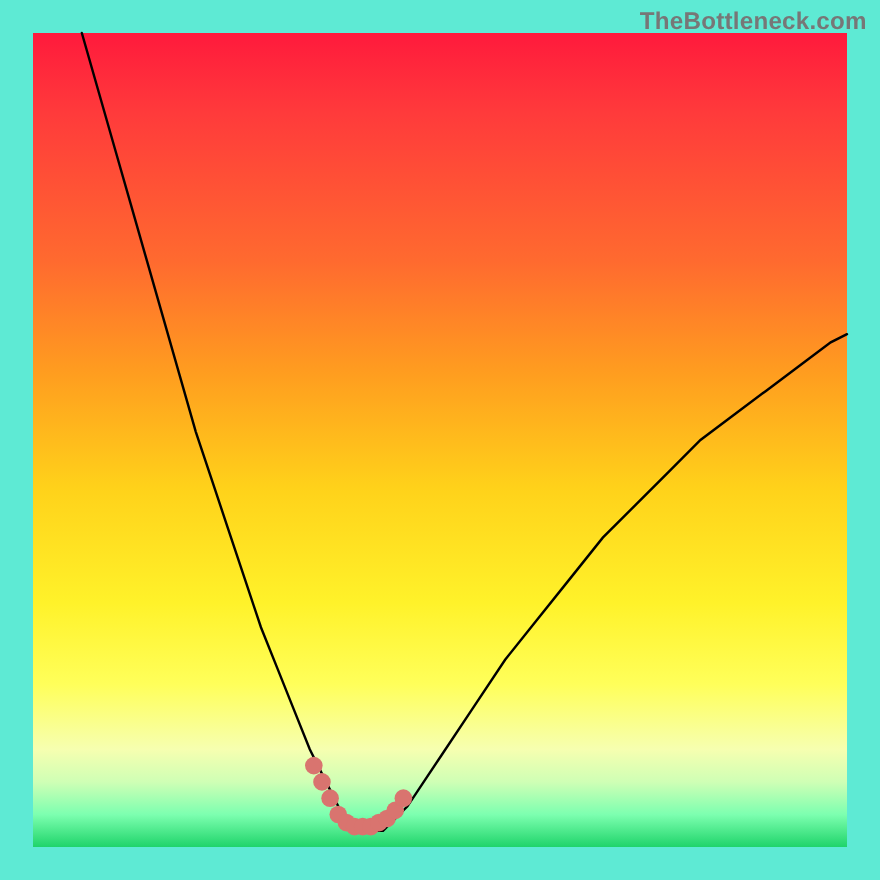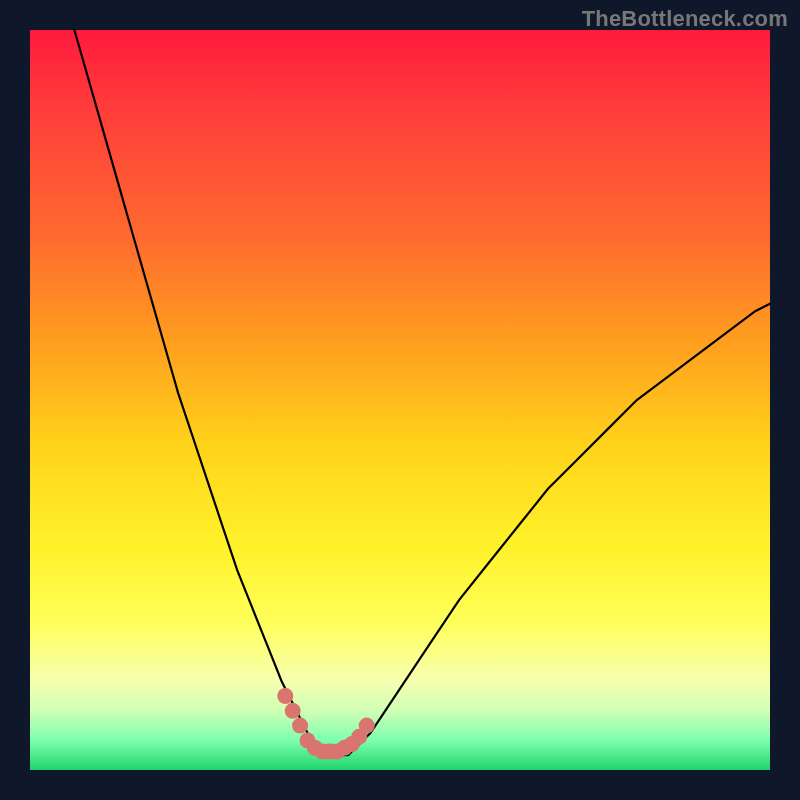--- a/index.html
+++ b/index.html
@@ -10,21 +10,21 @@
     background: #000;
     overflow: hidden;
     font-family: Arial, Helvetica, sans-serif;
   }
   .frame {
     position: absolute;
     left: 0;
     top: 0;
     width: 800px;
     height: 800px;
-    background: #0f172a;
+    background: #5eead4;
   }
   .plot-area {
     position: absolute;
     left: 30px;
     top: 30px;
     width: 740px;
     height: 740px;
     
     background: linear-gradient(
       to bottom,

